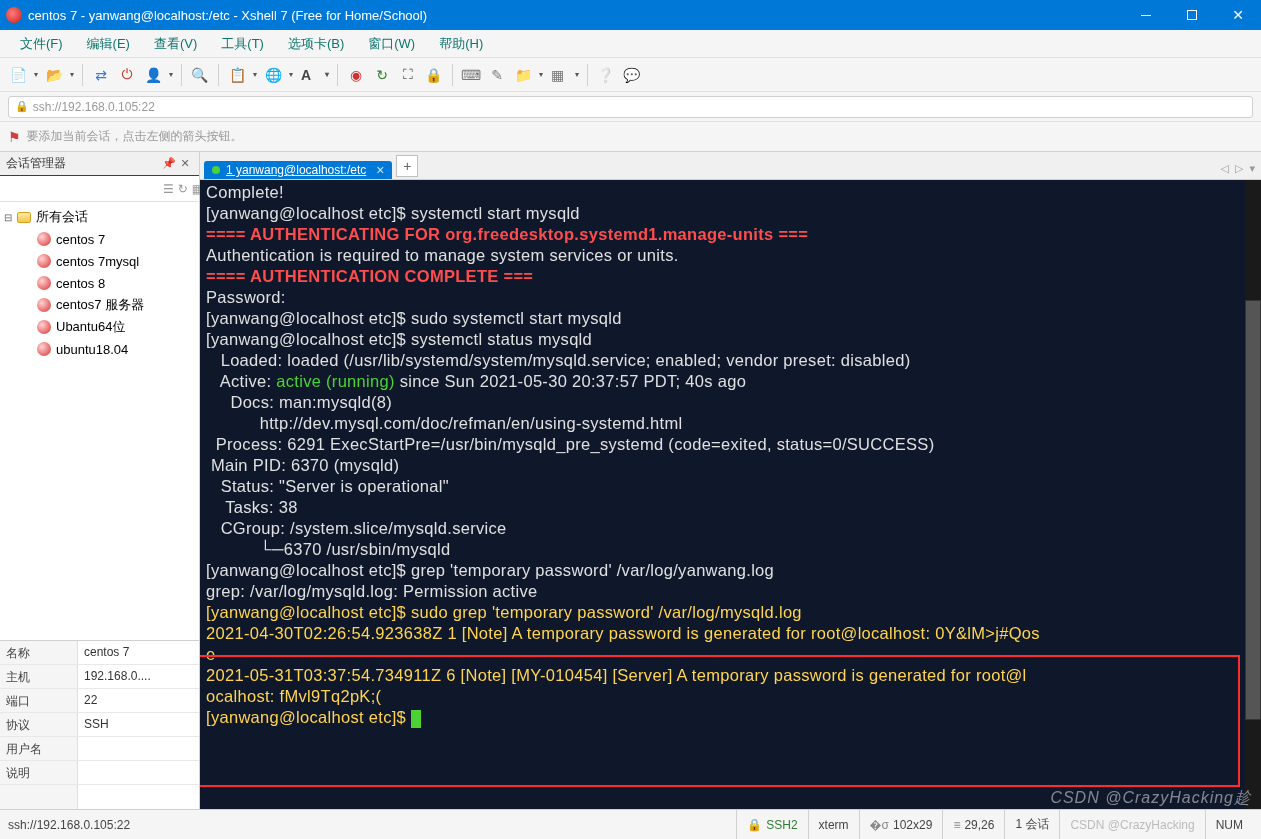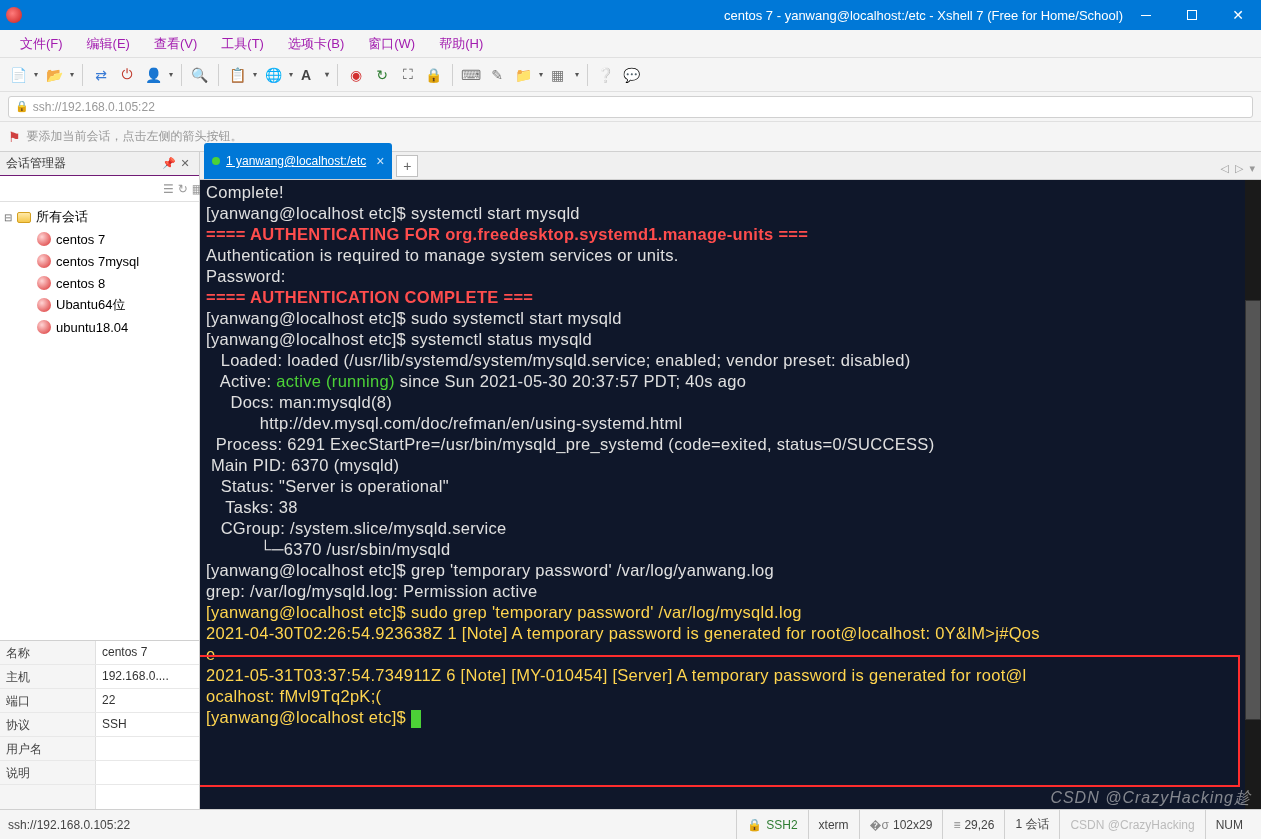--- a/index.html
+++ b/index.html
@@ -1,24 +1,24 @@
 <!DOCTYPE html>
 <html><head>
 <meta charset="utf-8">
 <style>
 * { margin:0; padding:0; box-sizing:border-box; font-family:"Microsoft YaHei","Segoe UI",sans-serif; }
 html,body { width:1261px; height:839px; overflow:hidden; background:#fff; }
 .titlebar { height:30px; background:#0078d7; color:#fff; display:flex; align-items:center; padding:0 0 0 6px; font-size:13px; }
 .titlebar .app-icon { width:16px; height:16px; margin-right:6px; background:radial-gradient(circle at 40% 40%,#ff7b7b,#c81e1e); border-radius:50%; }
-.titlebar .title { flex:1;text-align:right; }
+.titlebar .title { flex:1; }
 .winbtns { display:flex; height:100%; }
 .winbtn { width:46px; display:flex; align-items:center; justify-content:center; color:#fff; font-size:14px; cursor:pointer; }
 .winbtn .sq { width:10px; height:10px; border:1px solid #fff; }
 .winbtn .min { width:10px; height:1px; background:#fff; }
-.menubar { height:28px; background:#f5f5f5; display:flex; align-items:center; padding:0 8px; font-size:13px; color:#a21caf; border-bottom:1px solid #e0e0e0; }
+.menubar { height:28px; background:#f5f5f5; display:flex; align-items:center; padding:0 8px; font-size:13px; color:#0f766e; border-bottom:1px solid #e0e0e0; }
 .menubar .menu-item { padding:0 12px; cursor:pointer; }
 .toolbar { height:34px; background:#f5f5f5; display:flex; align-items:center; padding:0 6px; border-bottom:1px solid #e0e0e0; gap:2px; }
 .tbtn { width:24px; height:24px; display:flex; align-items:center; justify-content:center; border-radius:2px; cursor:pointer; font-size:14px; position:relative; }
 .tbtn.dd { width:34px; justify-content:flex-start; padding-left:4px; }
 .tbtn.dd::after { content:"▾"; font-size:8px; color:#555; position:absolute; right:2px; }
 .tsep { width:1px; height:22px; background:#d0d0d0; margin:0 4px; }
 .addrbar { height:30px; background:#f5f5f5; display:flex; align-items:center; padding:0 8px; border-bottom:1px solid #e0e0e0; }
 .addrfield { flex:1; height:22px; border:1px solid #d0d0d0; border-radius:3px; background:#fff; display:flex; align-items:center; padding:0 6px; font-size:12px; color:#999; }
 .addrfield .lock { margin-right:4px; color:#c0a030; font-size:11px; }
 .hintbar { height:30px; background:#f5f5f5; display:flex; align-items:center; padding:0 8px; border-bottom:1px solid #d0d0d0; font-size:12px; color:#999; }
@@ -33,25 +33,25 @@
 .searchrow .sicon { color:#999; font-size:12px; width:16px; text-align:center; cursor:pointer; }
 .tree { flex:1; overflow:auto; font-size:13px; padding:4px 0; }
 .tree-row { display:flex; align-items:center; height:22px; padding-left:4px; cursor:pointer; }
 .tree-row.lvl1 { padding-left:24px; }
 .tree-tog { width:12px; font-size:10px; color:#666; }
 .tree-icon { width:16px; height:16px; margin-right:4px; display:flex; align-items:center; justify-content:center; }
 .folder-icon { background:linear-gradient(#ffe9a8,#f5c84c); border:1px solid #d4a020; border-radius:2px; width:14px; height:11px; }
 .sess-icon { width:14px; height:14px; border-radius:50%; background:radial-gradient(circle at 35% 35%,#ffd4d4,#d93030); }
 .proptbl { border-top:1px solid #d0d0d0; font-size:12px; }
 .proptbl .prow { display:flex; height:24px; border-bottom:1px solid #e8e8e8; }
-.proptbl .pk { width:96px; background:#f5f5f5; border-right:1px solid #e0e0e0; padding:4px 6px; color:#444; }
+.proptbl .pk { width:78px; background:#f5f5f5; border-right:1px solid #e0e0e0; padding:4px 6px; color:#444; }
 .proptbl .pv { flex:1; padding:4px 6px; color:#333; white-space:nowrap; overflow:hidden; }
 .mainpane { flex:1; display:flex; flex-direction:column; background:#f0f0f0; }
 .tabbar { height:28px; background:#f0f0f0; display:flex; align-items:flex-end; padding:0 4px; border-bottom:1px solid #d0d0d0; position:relative; }
-.tab { height:36px; background:#0078d7; color:#fff; display:flex; align-items:center; padding:0 8px; font-size:12px; border-radius:3px 3px 0 0; gap:6px; cursor:pointer; }
+.tab { height:18px; background:#0078d7; color:#fff; display:flex; align-items:center; padding:0 8px; font-size:12px; border-radius:3px 3px 0 0; gap:6px; cursor:pointer; }
 .tab .dot { width:8px; height:8px; border-radius:50%; background:#4cd137; }
 .tab .tlabel { text-decoration:underline; }
 .tab .tclose { font-size:14px; cursor:pointer; margin-left:4px; opacity:.8; }
 .addtab { width:22px; height:22px; margin-left:4px; margin-bottom:2px; border:1px solid #c0c0c0; background:#fff; display:flex; align-items:center; justify-content:center; font-size:14px; cursor:pointer; color:#666; }
 .tabnav { position:absolute; right:6px; bottom:4px; display:flex; gap:6px; color:#999; font-size:11px; }
 .tabnav span { cursor:pointer; }
 .terminal { flex:1; background:#0f172a; color:#ccc; font-family:"Consolas","Courier New",monospace; font-size:16.5px; line-height:21px; padding:2px 6px; overflow:hidden; position:relative; letter-spacing:.3px; }
 .terminal .tline { white-space:pre; }
 .c-white { color:#e0e0e0; }
 .c-red { color:#ff4d4d; font-weight:bold; }
@@ -181,20 +181,27 @@
           <span class="tree-icon">
             <span class="sess-icon"></span>
           </span>
           <span>centos 8</span>
         </div>
       <div class="tree-row lvl1">
           <span class="tree-tog"></span>
           <span class="tree-icon">
             <span class="sess-icon"></span>
           </span>
+          <span>centos7 服务器</span>
+        </div>
+      <div class="tree-row lvl1">
+          <span class="tree-tog"></span>
+          <span class="tree-icon">
+            <span class="sess-icon"></span>
+          </span>
           <span>Ubantu64位</span>
         </div>
       <div class="tree-row lvl1">
           <span class="tree-tog"></span>
           <span class="tree-icon">
             <span class="sess-icon"></span>
           </span>
           <span>ubuntu18.04</span>
         </div>
     </div>
@@ -243,22 +250,22 @@
         <span>▷</span>
         <span>▾</span>
       </div>
     </div>
     <div class="terminal" id="term">
         <div class="tline "></div>
         <div class="tline c-white">Complete!</div>
         <div class="tline c-white">[yanwang@localhost etc]$ systemctl start mysqld</div>
         <div class="tline c-red">==== AUTHENTICATING FOR org.freedesktop.systemd1.manage-units ===</div>
         <div class="tline c-white">Authentication is required to manage system services or units.</div>
+        <div class="tline c-red">==== AUTHENTICATION COMPLETE ===</div>
         <div class="tline c-white">Password:</div>
-        <div class="tline c-red">==== AUTHENTICATION COMPLETE ===</div>
         <div class="tline c-white">[yanwang@localhost etc]$ sudo systemctl start mysqld</div>
         <div class="tline c-white">[yanwang@localhost etc]$ systemctl status mysqld</div>
         <div class="tline c-white">   Loaded: loaded (/usr/lib/systemd/system/mysqld.service; enabled; vendor preset: disabled)</div>
         <div class="tline c-white">   Active: <span class="c-green">active (running)</span> since Sun 2021-05-30 20:37:57 PDT; 40s ago</div>
         <div class="tline c-white">     Docs: man:mysqld(8)</div>
         <div class="tline c-white">           http://dev.mysql.com/doc/refman/en/using-systemd.html</div>
         <div class="tline c-white">  Process: 6291 ExecStartPre=/usr/bin/mysqld_pre_systemd (code=exited, status=0/SUCCESS)</div>
         <div class="tline c-white"> Main PID: 6370 (mysqld)</div>
         <div class="tline c-white">   Status: "Server is operational"</div>
         <div class="tline c-white">    Tasks: 38</div>

